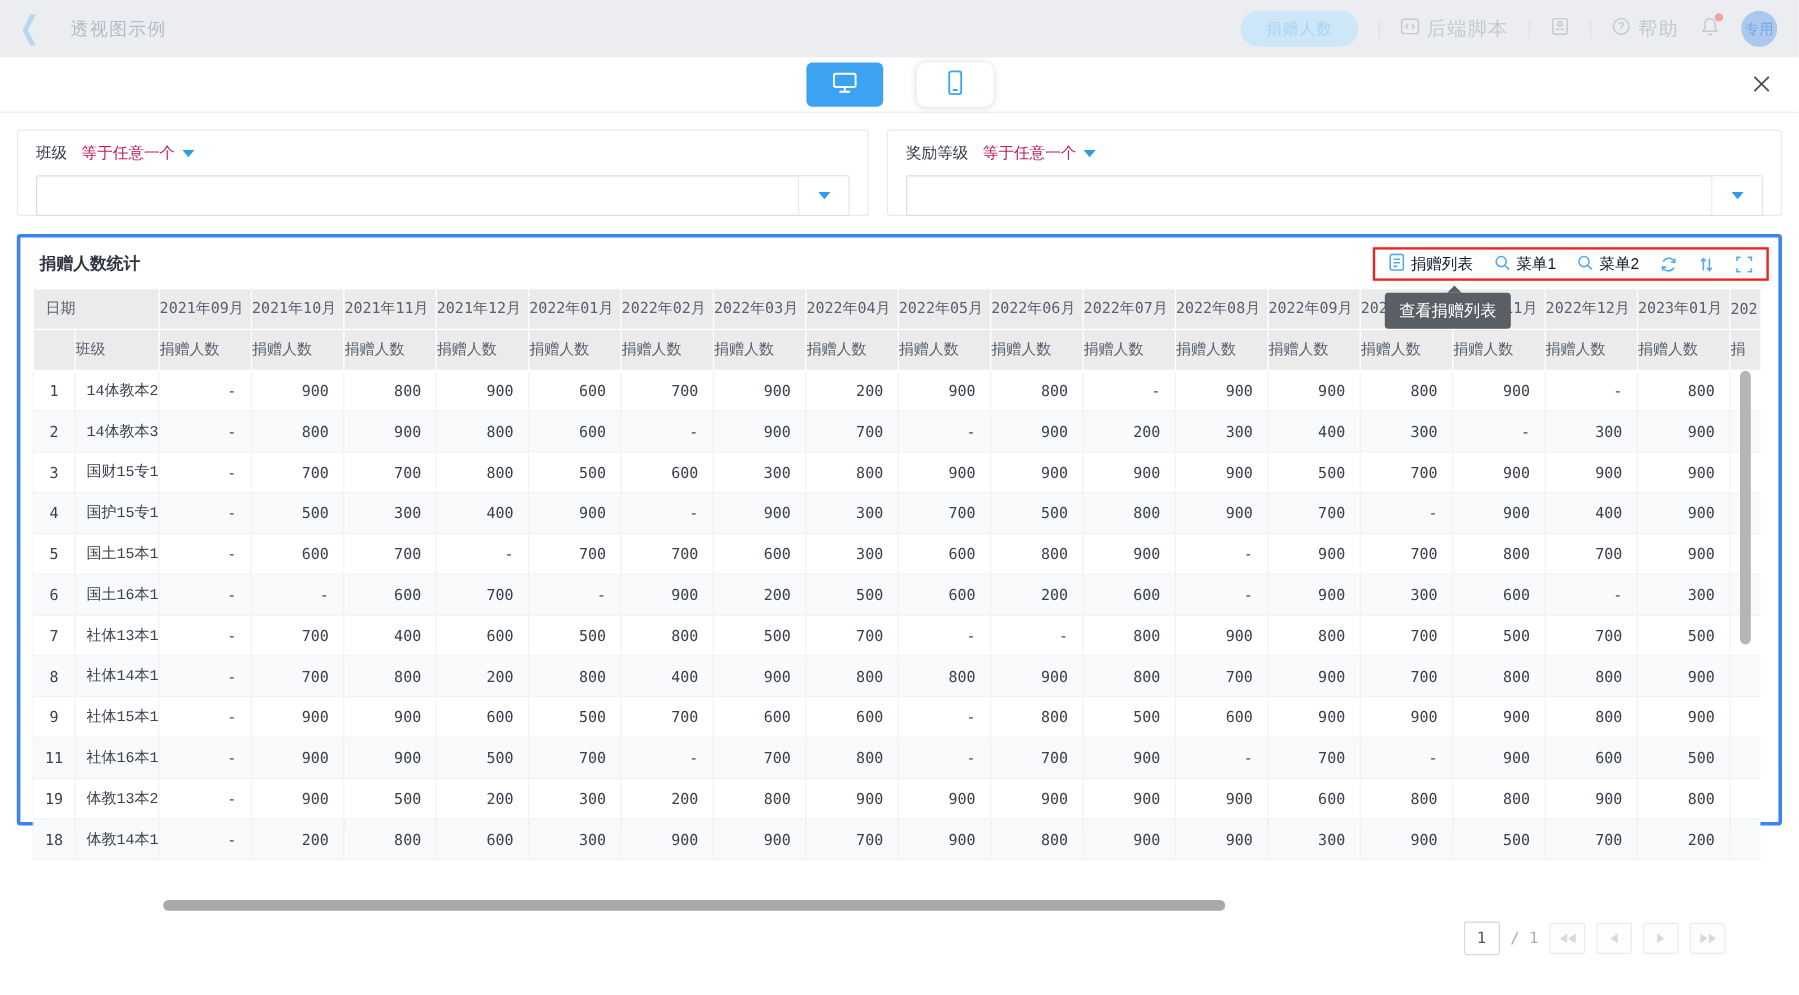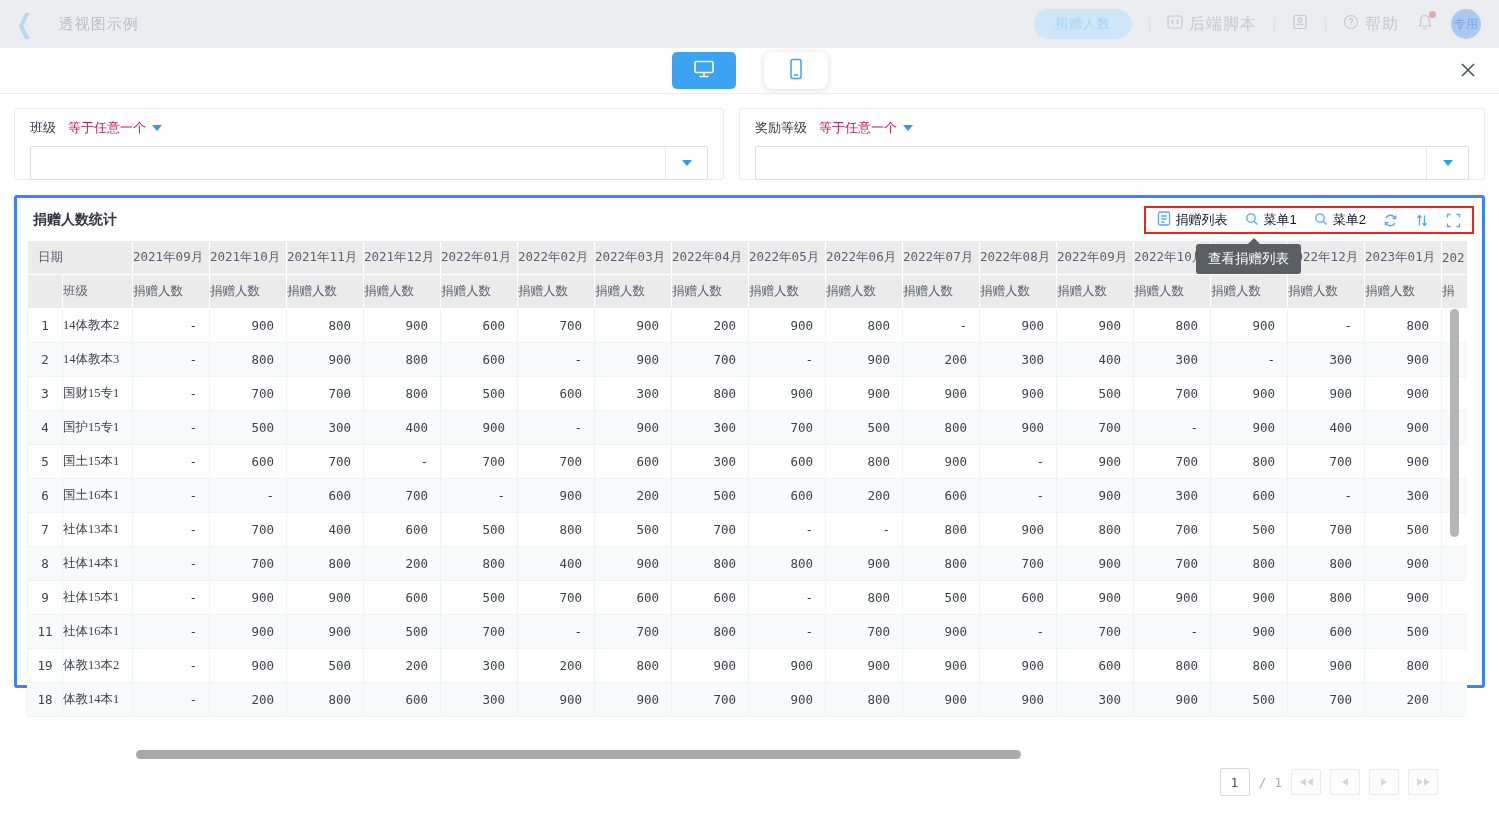--- a/index.html
+++ b/index.html
@@ -49,24 +49,24 @@
   .tool-item svg { stroke:#56a9e3; }
 
   
   .table-zone { margin-left:10px; width:1440px; overflow:hidden; position:relative; }
   table.pivot { border-collapse:collapse; table-layout:fixed; width:1474px;
     font-family:"DejaVu Sans Mono","DejaVu Sans",sans-serif; }
   .pivot th { background:#ebebeb; color:#58616f; font-weight:normal; font-size:12.5px; height:34px; border:1px solid #fff; text-align:left; }
   .pivot th.th-date { text-align:left; padding-left:10px; }
   .pivot td { height:34px; border:1px solid #f1f2f4; color:#3b414b; font-size:12.5px; text-align:right; padding-right:12px; background:#fff; }
   .pivot td.idx { text-align:center; padding:0; }
-  .pivot td.cls { text-align:left; padding:0; font-family:Liberation Serif, serif; }
+  .pivot td.cls { text-align:right; padding:0; font-family:Liberation Mono, monospace; }
   .pivot tbody tr:nth-child(even) td { background:#f9fafb; }
 
-  .tooltip { position:absolute; left:1179px; top:46px; height:30px; line-height:30px; background:#5a5f66; color:#fff; font-size:13.5px; padding:0 12px; border-radius:3px; z-index:6; white-space:nowrap; }
+  .tooltip { position:absolute; left:1137px; top:46px; height:30px; line-height:30px; background:#5a5f66; color:#fff; font-size:13.5px; padding:0 12px; border-radius:3px; z-index:6; white-space:nowrap; }
   .tooltip::before { content:""; position:absolute; top:-6px; left:52px; border-left:6px solid transparent; border-right:6px solid transparent; border-bottom:6px solid #5a5f66; }
 
   .vthumb { position:absolute; left:1433px; top:111px; width:9px; height:228px; border-radius:5px; background:#b5b5b5; z-index:5; }
   .hthumb { position:absolute; left:119px; top:552px; width:885px; height:9px; border-radius:5px; background:#a9a9a9; z-index:5; }
 
   
   .pagination { position:absolute; right:44px; top:570px; display:flex; align-items:center; gap:9px; }
   .pg-input { width:30px; height:28px; border:1px solid #d8d8d8; border-radius:2px; text-align:center; font-size:13px; color:#555; font-family:"DejaVu Sans Mono",monospace; }
   .pg-total { color:#a9adb3; font-size:13px; font-family:"DejaVu Sans Mono",monospace; }
   .pg-btn { width:30px; height:26px; border:1px solid #ecebeb; border-radius:2px; background:#fdfdfd; display:flex; align-items:center; justify-content:center; gap:1px; }

